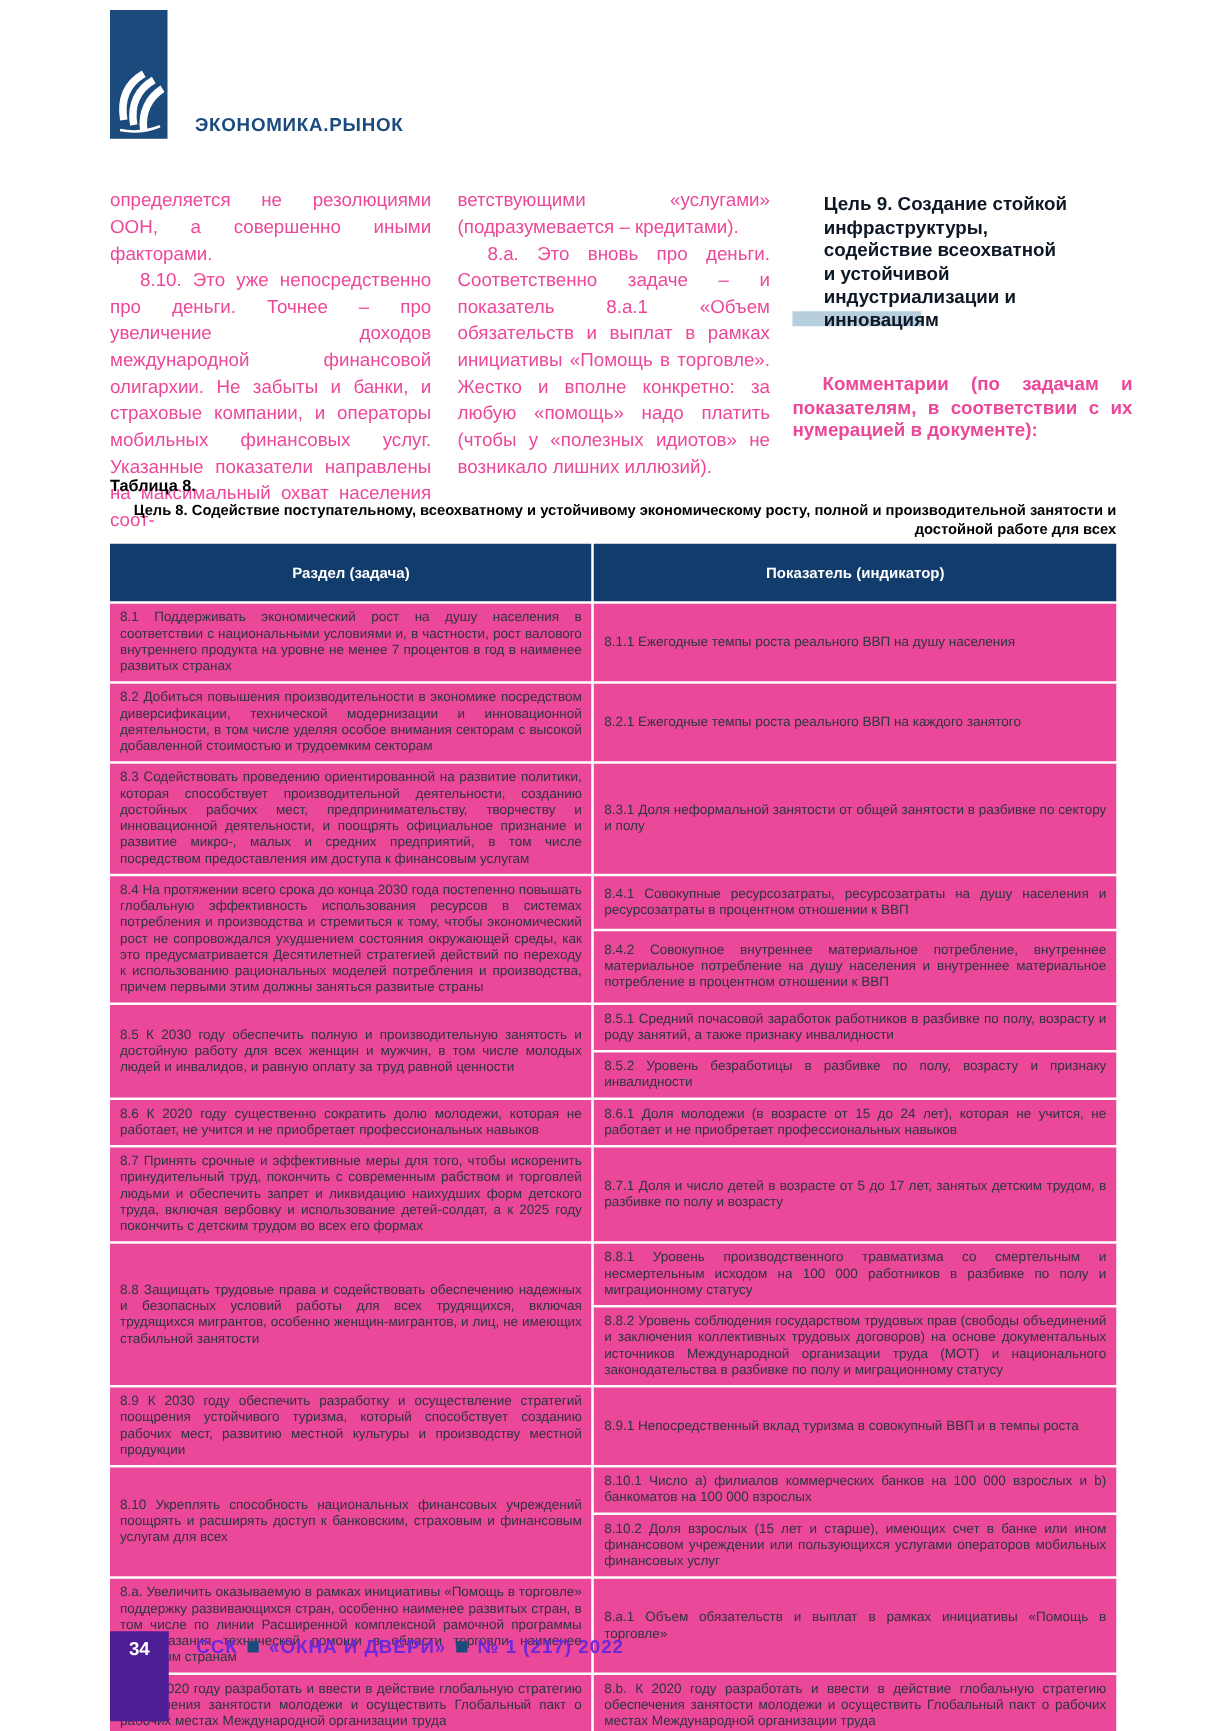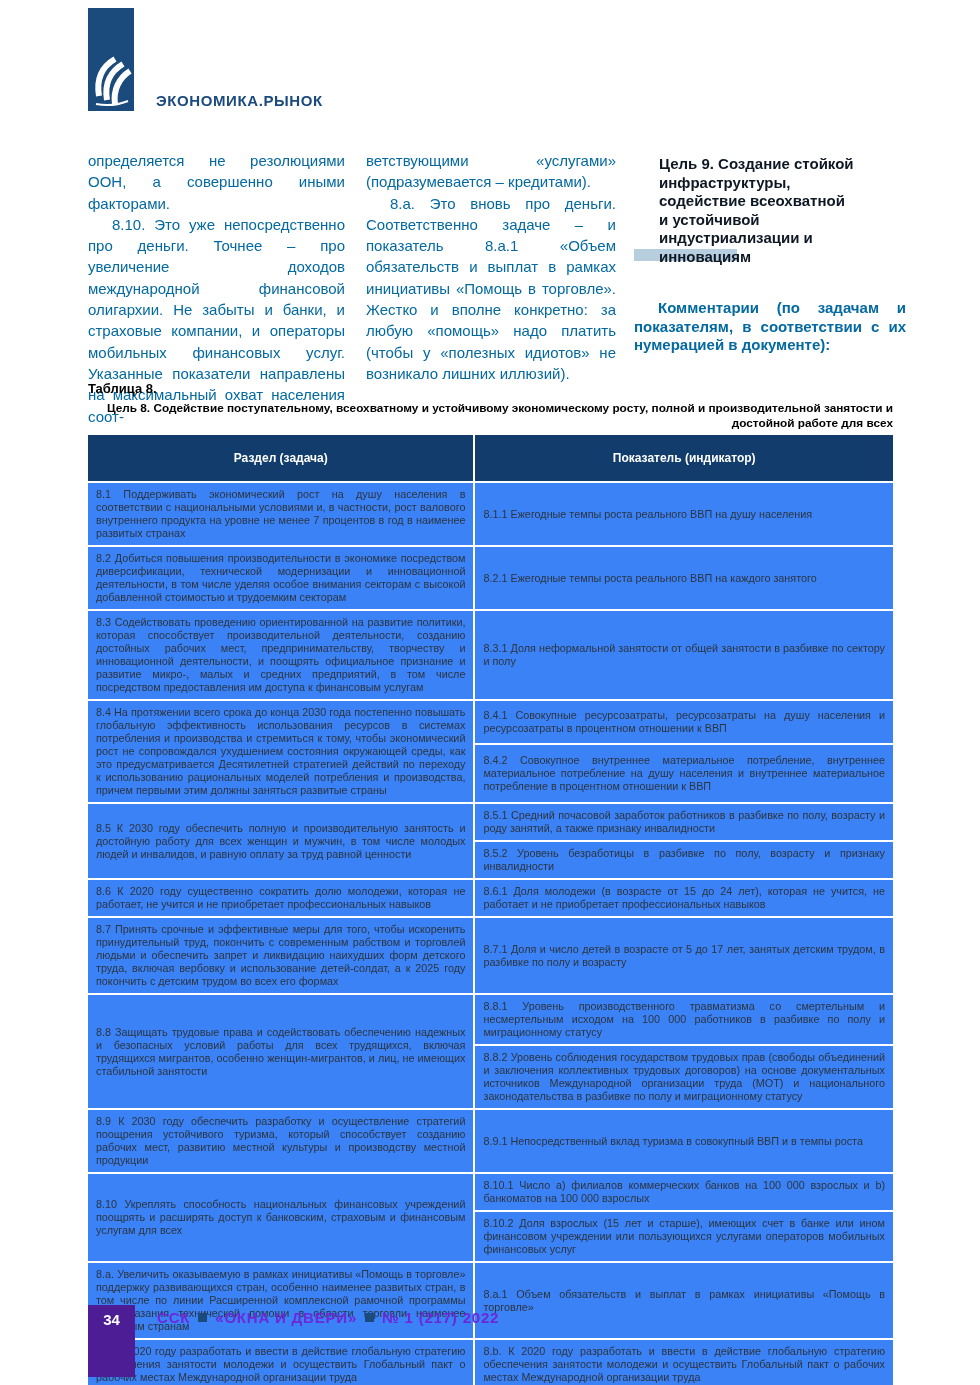--- a/index.html
+++ b/index.html
@@ -13,21 +13,21 @@
   .section-title{
     position:absolute;left:156px;top:92px;font-size:15px;font-weight:bold;
     color:#1b4a7e;letter-spacing:0.6px;
   }
   
   .intro{position:absolute;left:88px;top:150px;width:818px;display:flex;}
   .intro .col{box-sizing:border-box;}
   .col-1{width:257px;margin-right:21px;}
   .col-2{width:250px;margin-right:18px;}
   .col-3{width:272px;position:relative;}
-  .intro p{margin:0;font-size:15px;line-height:21.3px;text-align:justify;color:#0369a1;}
+  .intro p{margin:0;font-size:15px;line-height:21.3px;text-align:justify;color:#ec4899;}
   .intro p.indent{text-indent:24px;}
   .goal9-heading{
     margin:5px 0 0 25px;font-size:15px;line-height:18.5px;font-weight:bold;
     color:#0e1724;white-space:pre-line;position:relative;z-index:1;
   }
   .accent-bar{position:absolute;left:0;top:99px;width:103px;height:12px;background:#b7cede;z-index:0;}
   .comments-p{
     margin-top:33px !important;font-weight:bold;color:#0e1724;
     font-size:15px !important;line-height:18.5px !important;text-indent:24px;
   }
@@ -38,21 +38,21 @@
     font-size:11.8px;line-height:15px;font-weight:bold;color:#000;}
   .goals-table{
     position:absolute;left:86px;top:433px;width:809px;
     border-collapse:separate;border-spacing:2px;table-layout:fixed;
   }
   .goals-table th{
     background:#113c6b;color:#ffffff;font-size:12px;font-weight:bold;
     padding:16px 4px;text-align:center;
   }
   .goals-table td{
-    background:#3b82f6;color:#2c3540;font-size:10.8px;line-height:13px;
+    background:#ec4899;color:#2c3540;font-size:10.8px;line-height:13px;
     padding:5px 8px;text-align:justify;vertical-align:middle;
   }
   
   .page-badge{position:absolute;left:88px;top:1305px;width:47px;height:72px;background:#4c1d95;}
   .page-number{display:block;margin-top:6px;text-align:center;color:#ffffff;
     font-size:15px;font-weight:bold;}
   .footer-line{position:absolute;left:157px;top:1309px;display:flex;align-items:center;
     color:#6d28d9;font-weight:bold;font-size:15px;letter-spacing:0.8px;}
   .sep-square{width:9px;height:9px;background:#1b4a7c;margin:0 8px;flex:none;}
 </style>

